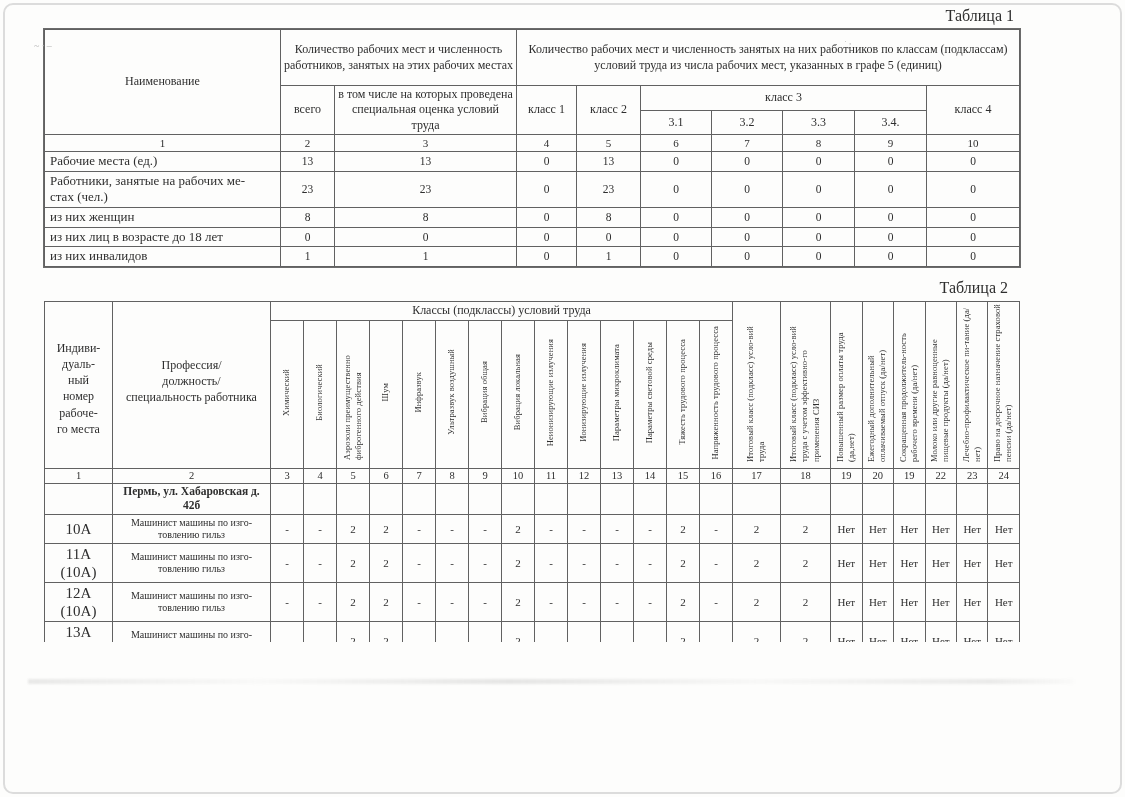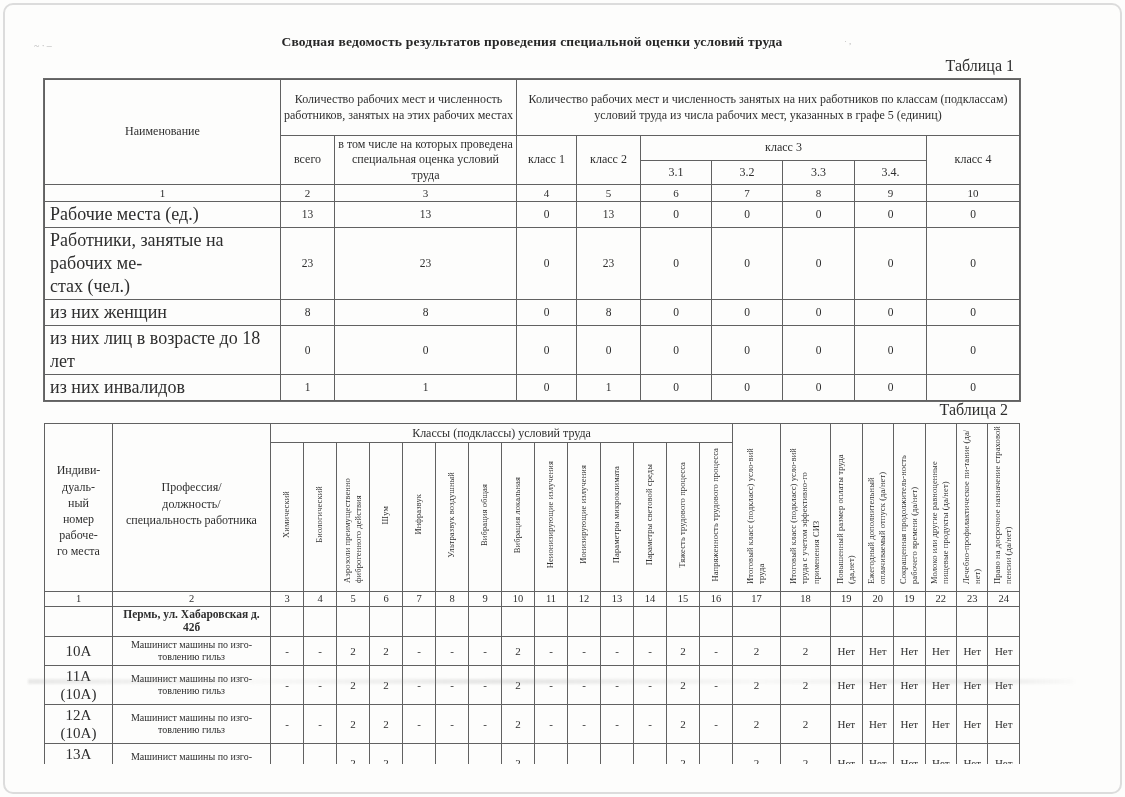--- a/index.html
+++ b/index.html
@@ -9,29 +9,29 @@
     overflow:hidden;
   }
   .frame{position:absolute;inset:3px;border:2px solid #dcdcdc;border-radius:10px;pointer-events:none;z-index:5;}
   .sheet{position:absolute;inset:0;background:#fdfdfc;}
   .content{position:absolute;left:44px;top:0;width:976px;}
   .doc-title{margin-top:34px;text-align:center;font-weight:bold;font-size:13.5px;letter-spacing:.2px;color:#262626;}
   .org-line{margin-top:24px;font-size:13px;}
   .org-value{border-bottom:1px solid #3a3a3a;padding-right:14px;margin-left:4px;}
   .tcaption{text-align:right;font-size:16px;padding-right:6px;}
   .cap1{margin-top:7px;margin-bottom:4px;}
-  .cap2{margin-bottom:4px;padding-right:12px;}
+  .cap2{margin-top:12px;margin-bottom:4px;padding-right:12px;}
   table{border-collapse:collapse;table-layout:fixed;width:976px;background:#fdfdfc;}
   td{border:1px solid #616161;text-align:center;vertical-align:middle;padding:1px 2px;font-size:12px;line-height:1.28;}
   .t1,.t2{outline:1px solid #6b6b6b;}
   
   .t1 .hr1{height:56px}.t1 .hr2{height:22px}.t1 .hr3{height:22px}
   .t1 .rnum td{height:15px;font-size:11px;padding:0 2px;}
   .t1 tbody tr{height:17px;}
-  .t1 td.lab{text-align:left;padding-left:5px;white-space:pre-line;font-size:18px;}
+  .t1 td.lab{text-align:left;padding-left:5px;white-space:pre-line;font-size:13px;}
   .t1 tbody td{font-size:11.5px;}
   
   .t2clip{height:341px;overflow:hidden;position:relative;}
   .t2 .strip{height:18px;}
   .t2 .strip td{font-size:12px;}
   .t2 .vrowtr{height:144px;}
   .t2 td.hcol1{white-space:pre-line;vertical-align:top;padding-top:38px;font-size:12px;line-height:1.35;}
   .t2 td.hcol2{white-space:pre-line;vertical-align:top;padding-top:55px;font-size:12px;line-height:1.35;}
   .t2 td.v{vertical-align:middle;text-align:center;padding:2px 0;}
   .t2 td.v span{display:inline-block;writing-mode:vertical-rl;transform:rotate(180deg);
@@ -53,21 +53,20 @@
     filter:blur(1px);}
 </style>
 </head>
 <body>
 
 <div class="sheet">
   <span class="art a1">~·–</span>
   <span class="art a2">·,</span>
 
   <div class="content">
-    <div class="doc-title">Сводная ведомость результатов проведения специальной оценки условий труда</div>
 
 
     <div class="tcaption cap1">Таблица 1</div>
 
     <table class="t1">
       <colgroup>
         <col style="width:236px">
           <col style="width:54px">
           <col style="width:182px">
         <col style="width:60px">

